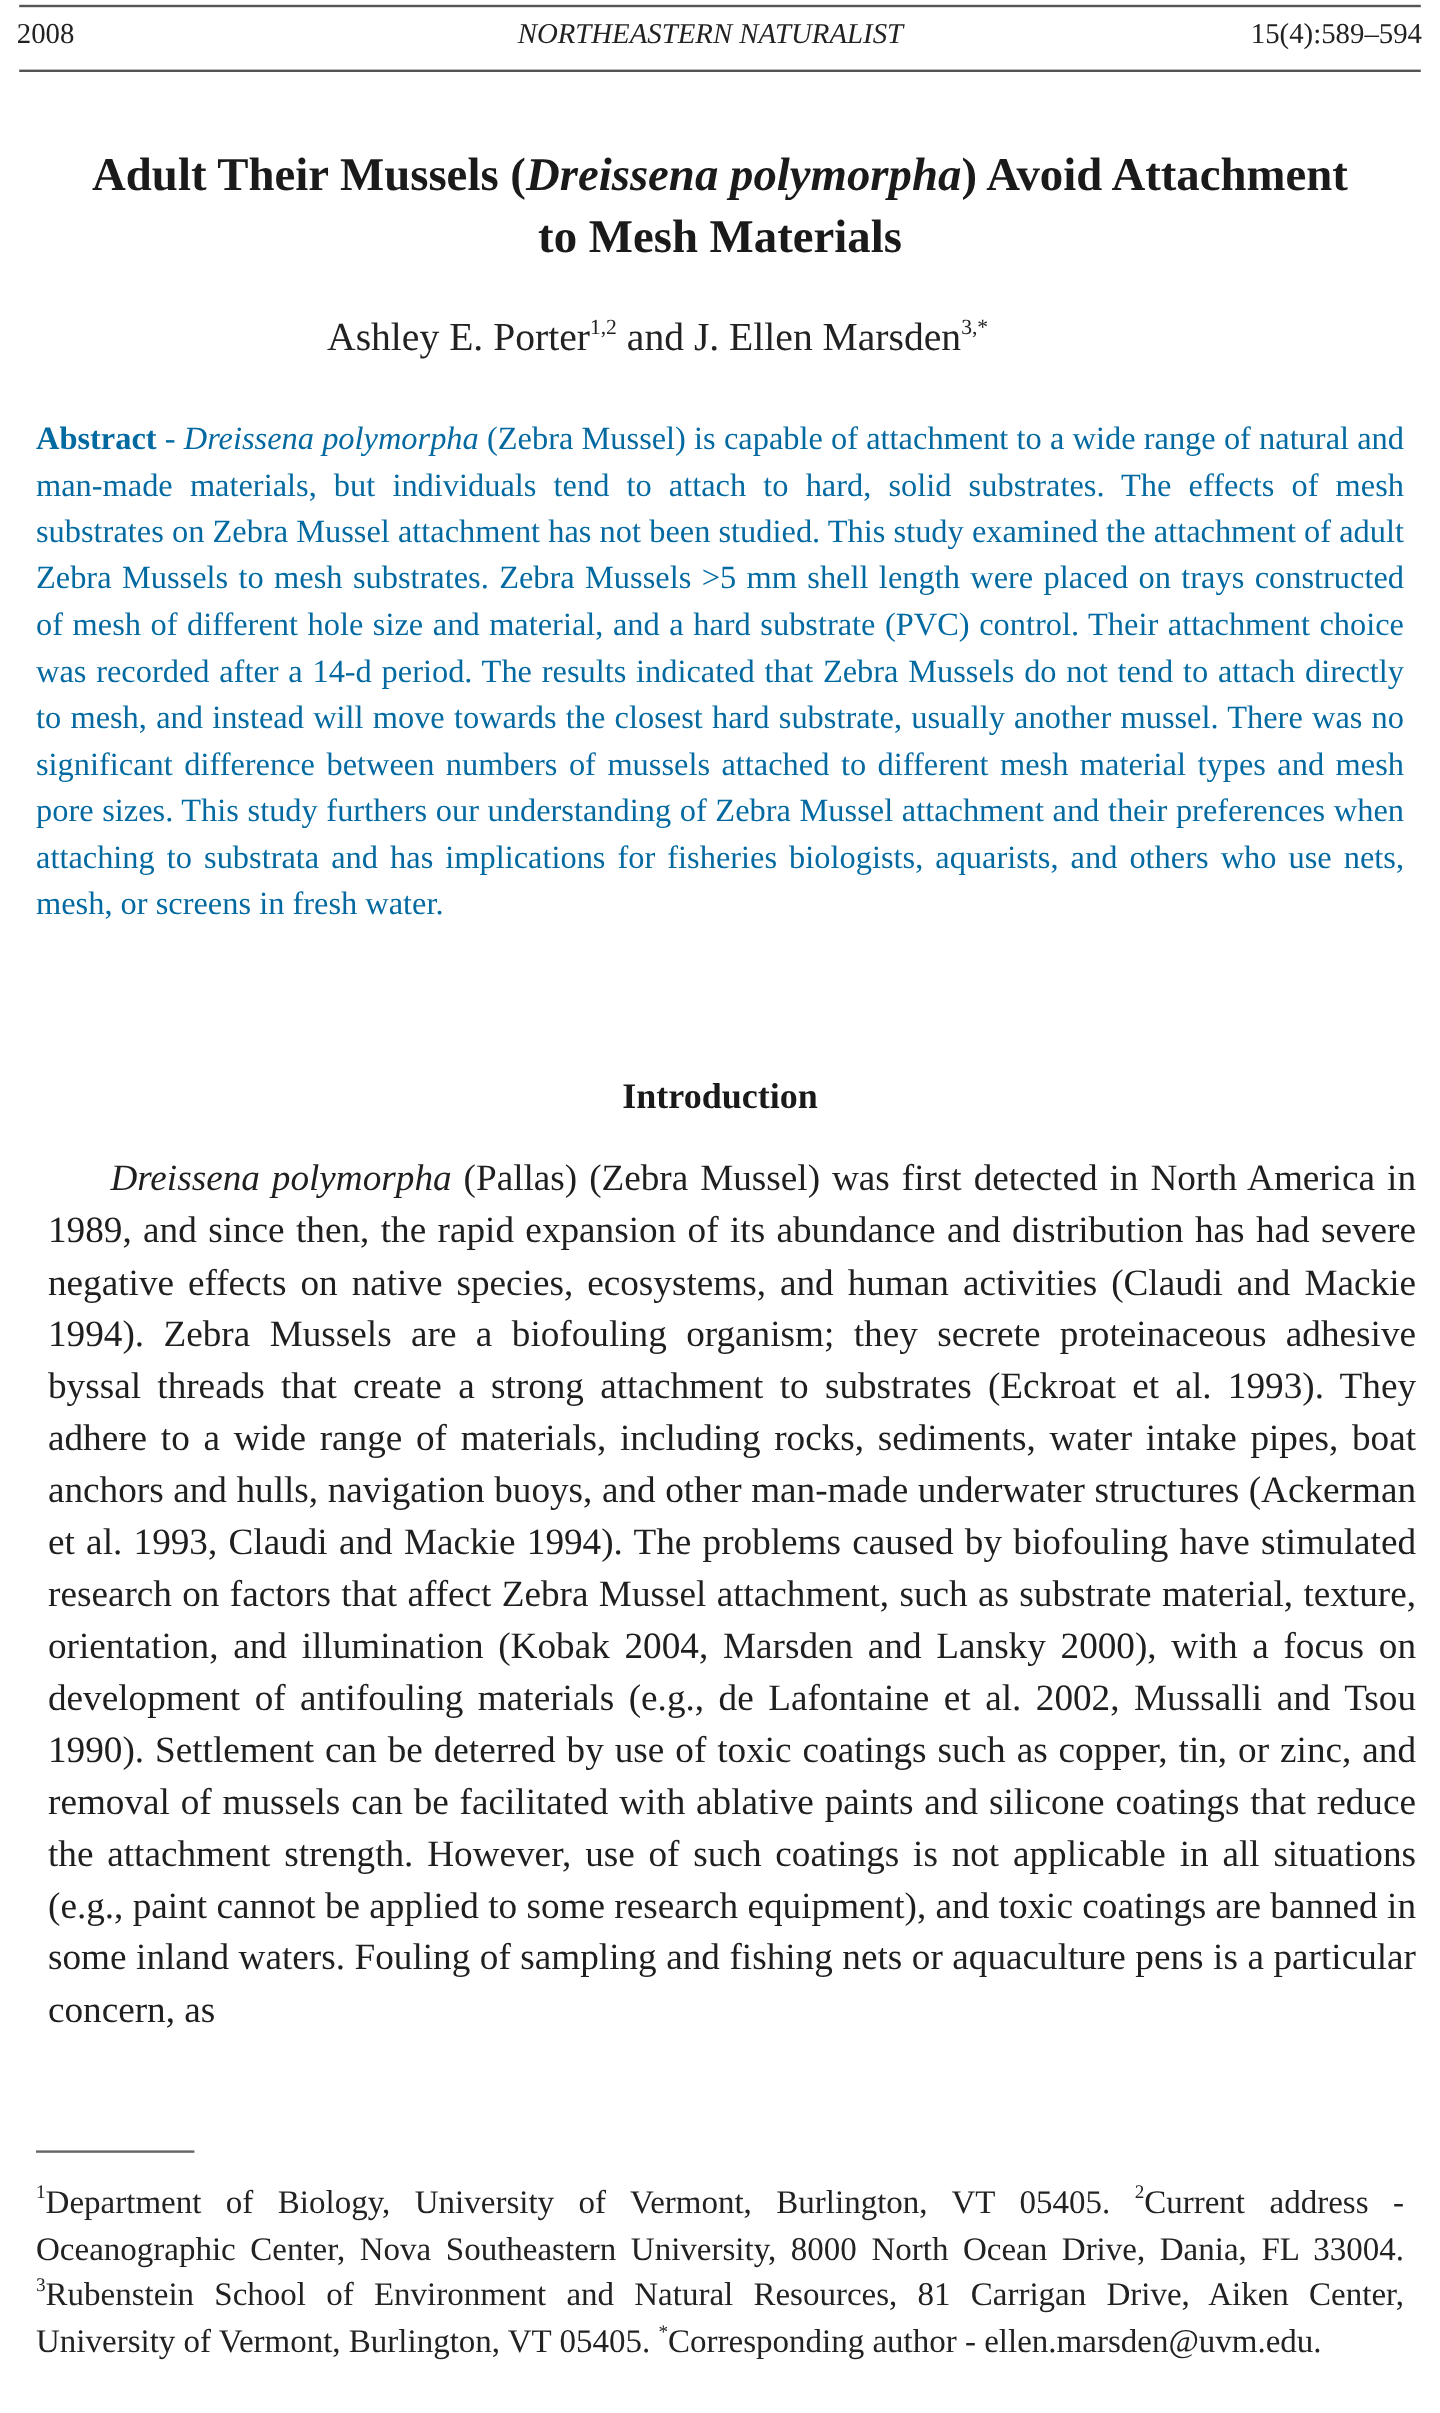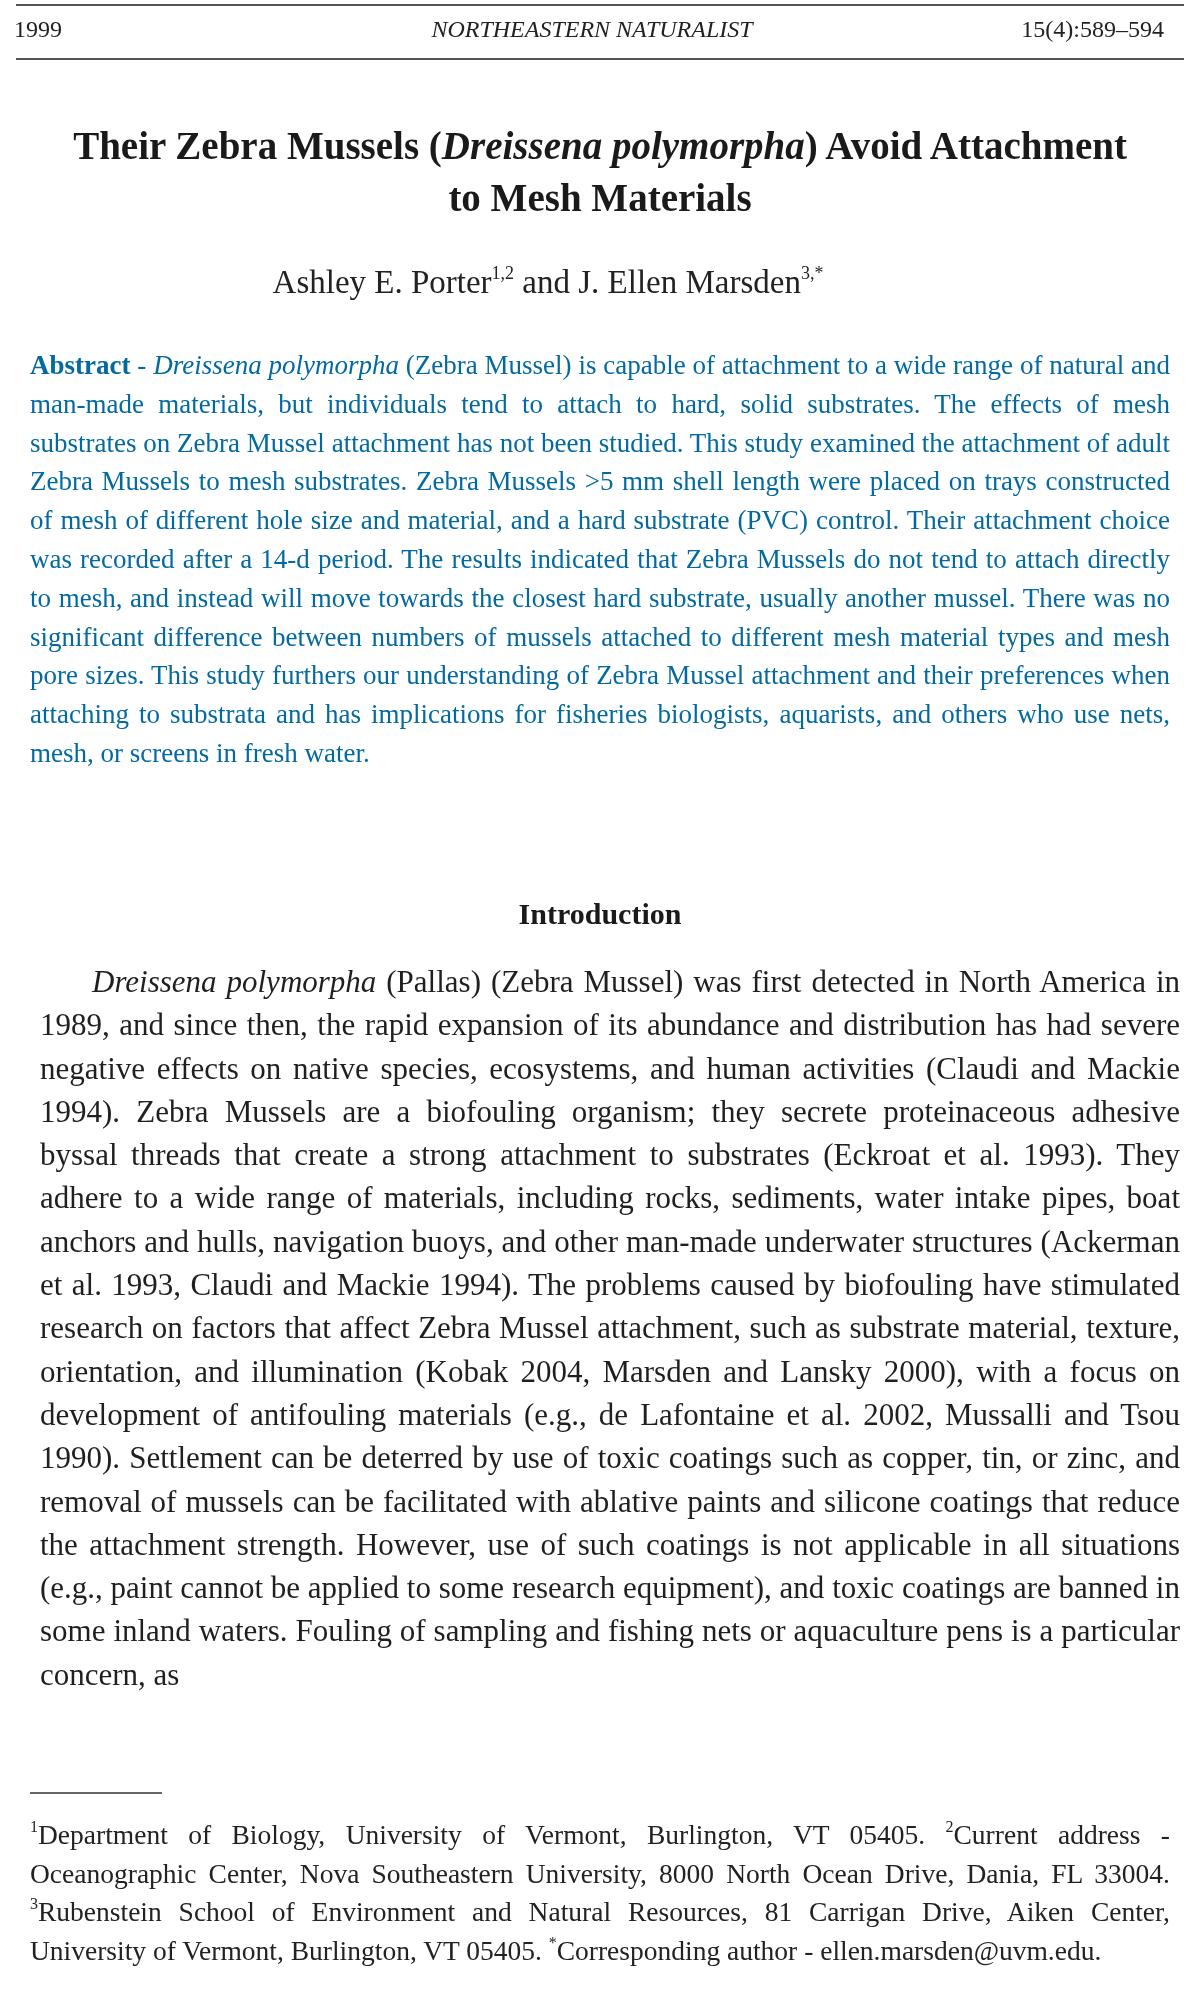--- a/index.html
+++ b/index.html
@@ -6,21 +6,21 @@
   body {
     width: 1200px; height: 2011px; position: relative; overflow: hidden;
     font-family: "Liberation Serif", "DejaVu Serif", serif; color: #1a1a1a;
   }
   .rule { position: absolute; left: 16px; width: 1168px; height: 0; border-top: 2px solid #555; }
   .rule.top { top: 4px; }
   .rule.bot { top: 58px; }
   .hdr { position: absolute; top: 12px; font-size: 24px; line-height: 34px; color: #222; }
   .hdr.left { left: 14px; }
   .hdr.center { left: 0; width: 1184px; text-align: center; font-style: italic; }
-  .hdr.right { right: 36px; margin-left: 38px; }
+  .hdr.right { right: 15px; margin-left: 38px; }
 
   .title {
     position: absolute; top: 120px; left: 60px; width: 1080px; text-align: center;
     font-weight: bold; font-size: 39px; line-height: 52px; color: #1a1a1a;
   }
   .authors {
     position: absolute; top: 260px; left: 0; width: 1096px; text-align: center;
     font-size: 33px; line-height: 44px; color: #222;
   }
   .authors sup { font-size: 18px; vertical-align: 14px; line-height: 0; }
@@ -46,27 +46,27 @@
     position: absolute; top: 1816px; left: 30px; width: 1140px;
     font-size: 27.5px; line-height: 38.5px; text-align: justify; color: #222;
   }
   .footnotes sup { font-size: 16px; vertical-align: 12px; line-height: 0; }
   i { font-style: italic; }
 </style>
 </head>
 <body>
 
 <div class="rule top"></div>
-<div class="hdr left">1999</div>
+<div class="hdr left">2008</div>
 <div class="hdr center">NORTHEASTERN NATURALIST</div>
 <div class="hdr right">15(4):589–594</div>
 <div class="rule bot"></div>
 
 <h1 class="title" style="margin:0;">
-  <span>Their Zebra Mussels (</span><i>Dreissena polymorpha</i><span>) Avoid Attachment to Mesh Materials</span>
+  <span>Adult Their Mussels (</span><i>Dreissena polymorpha</i><span>) Avoid Attachment to Mesh Materials</span>
 </h1>
 
 <div class="authors">
   <span>Ashley E. Porter</span><sup>1,2</sup><span> and </span><span>J. Ellen Marsden</span><sup>3,*</sup>
 </div>
 
 <div class="abstract">
   <span class="lbl">Abstract</span><span> - </span><i>Dreissena polymorpha</i><span> (Zebra Mussel) is capable of attachment to a wide range of natural and man-made materials, but individuals tend to attach to hard, solid substrates. The effects of mesh substrates on Zebra Mussel attachment has not been studied. This study examined the attachment of adult Zebra Mussels to mesh substrates. Zebra Mussels &gt;5 mm shell length were placed on trays constructed of mesh of different hole size and material, and a hard substrate (PVC) control. Their attachment choice was recorded after a 14-d period. The results indicated that Zebra Mussels do not tend to attach directly to mesh, and instead will move towards the closest hard substrate, usually another mussel. There was no significant difference between numbers of mussels attached to different mesh material types and mesh pore sizes. This study furthers our understanding of Zebra Mussel attachment and their preferences when attaching to substrata and has implications for fisheries biologists, aquarists, and others who use nets, mesh, or screens in fresh water.</span>
 </div>
 

